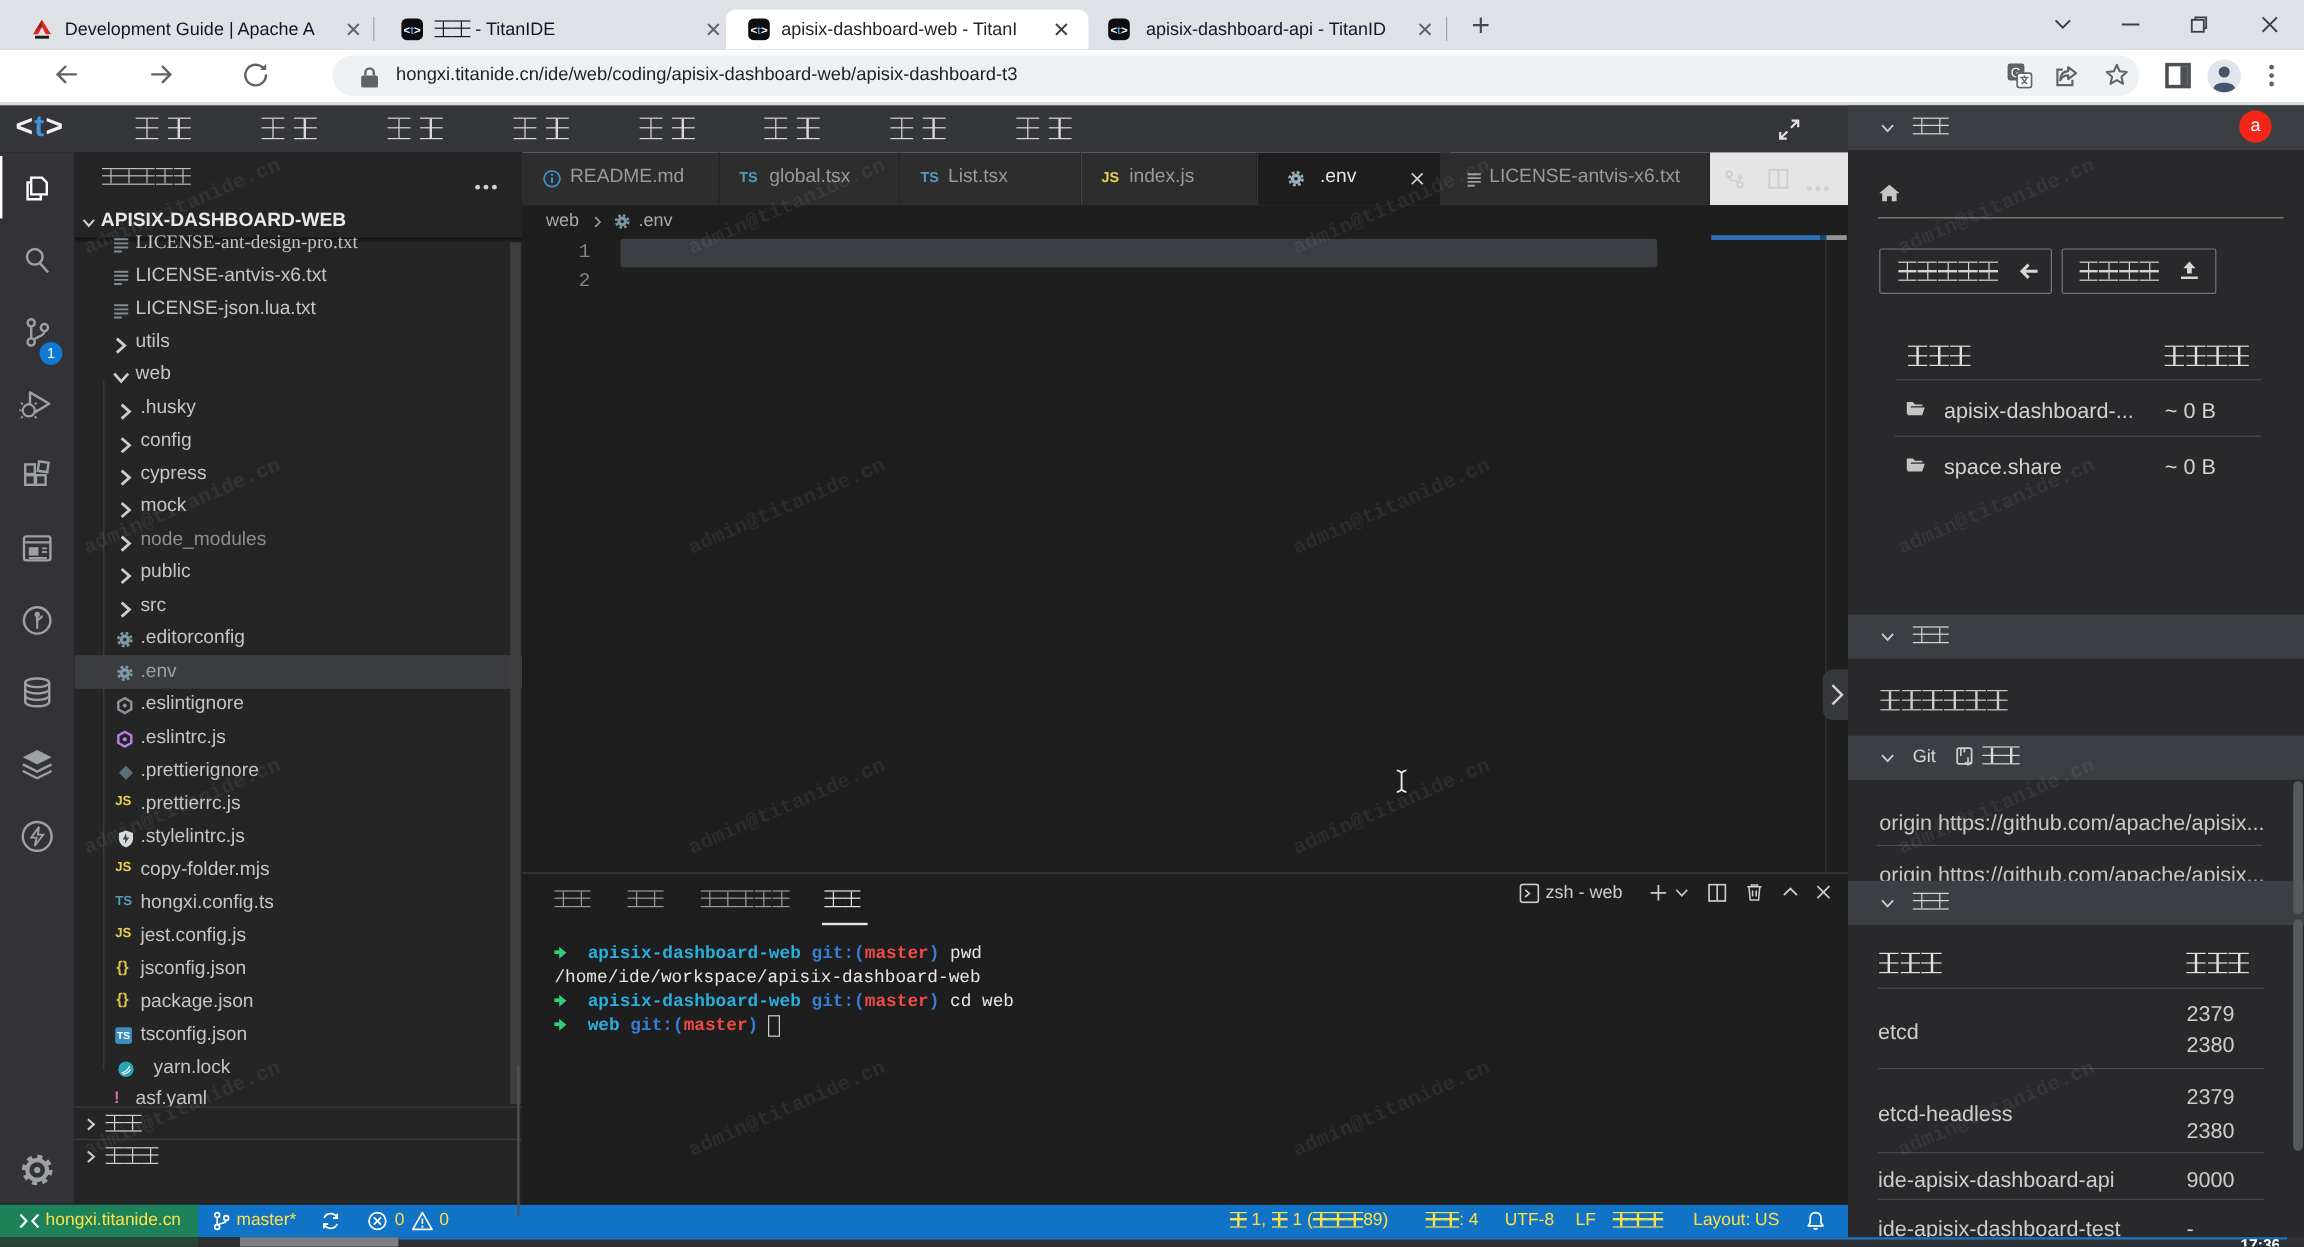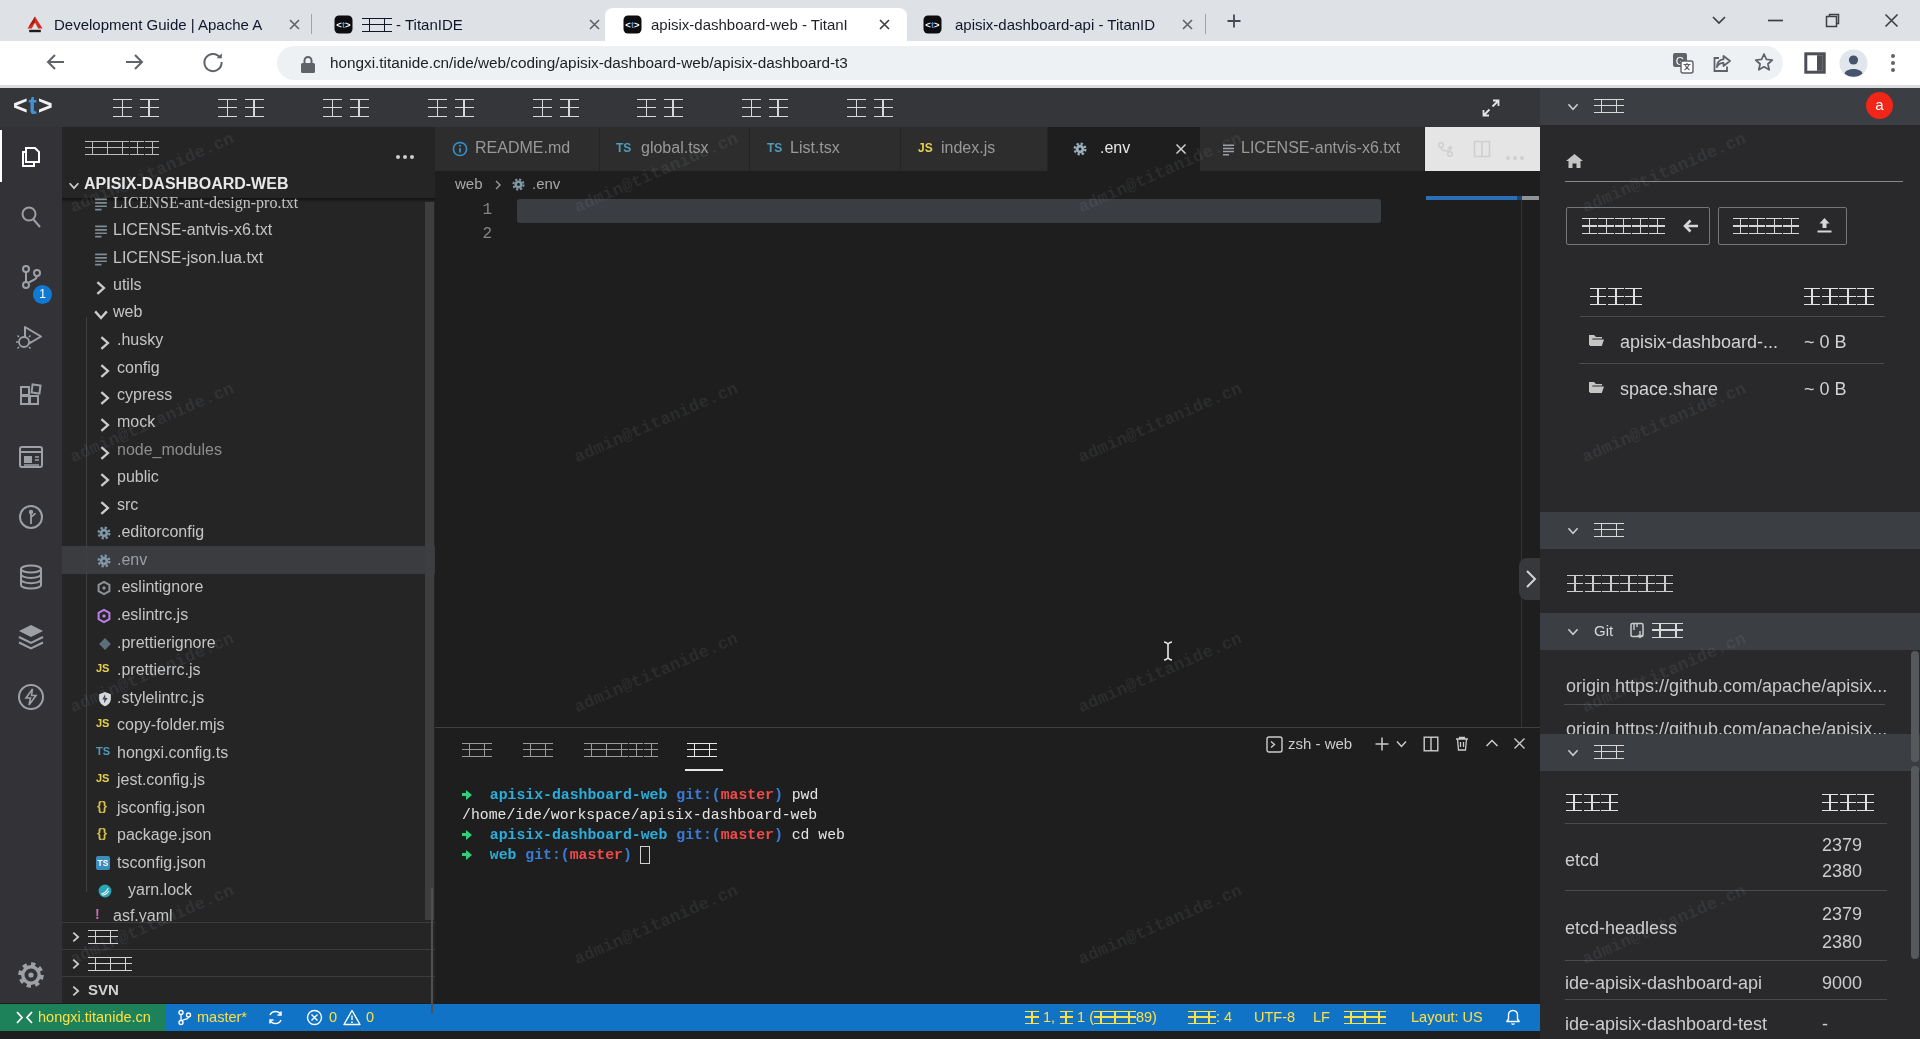--- a/index.html
+++ b/index.html
@@ -461,26 +461,20 @@
         <svg class="chev" style="left:8px;top:8px;" width="11" height="11" viewBox="0 0 11 11">
           <path d="M3 1.5 L7.5 5.5 L3 9.5" stroke="#cccccc" stroke-width="1.6" fill="none"></path>
         </svg>
         <span style="position:absolute;left:26px;top:5px;"><span class="c"></span><span class="c"></span></span>
       </div>
   <div class="shead" style="top:822px;">
         <svg class="chev" style="left:8px;top:8px;" width="11" height="11" viewBox="0 0 11 11">
           <path d="M3 1.5 L7.5 5.5 L3 9.5" stroke="#cccccc" stroke-width="1.6" fill="none"></path>
         </svg>
         <span style="position:absolute;left:26px;top:5px;"><span class="c"></span><span class="c"></span><span class="c"></span></span>
-      </div>
-  <div class="shead" style="top:849px;height:27px;">
-        <svg class="chev" style="left:8px;top:8px;" width="11" height="11" viewBox="0 0 11 11">
-          <path d="M3 1.5 L7.5 5.5 L3 9.5" stroke="#cccccc" stroke-width="1.6" fill="none"></path>
-        </svg>
-        <span style="position:absolute;left:26px;top:4px;">SVN</span>
       </div>
 
   <div class="abs" style="left:363px;top:75px;width:9px;height:718px;background:#3e3e41;"></div>
 </div>
 <div id="edtabs">
   <div class="etab" style="left:0;width:165px;">
         <svg class="abs" style="left:17px;top:14px;" width="16" height="16" viewBox="0 0 16 16">
           <circle cx="8" cy="8" r="6.6" fill="none" stroke="#3794d1" stroke-width="1.5"></circle>
           <path d="M8 7 V11.5" stroke="#3794d1" stroke-width="1.7"></path>
           <circle cx="8" cy="4.7" r="1" fill="#3794d1"></circle>
@@ -725,20 +719,28 @@
   <div class="abs" style="left:1254px;top:5px;">UTF-8</div>
   <div class="abs" style="left:1313px;top:5px;">LF</div>
   <div class="abs" style="left:1344px;top:5px;"><span class="c" style="font-size:14px;"></span><span class="c" style="font-size:14px;"></span><span class="c" style="font-size:14px;"></span></div>
   <div class="abs" style="left:1411px;top:5px;">Layout: US</div>
   <svg class="abs" style="left:1505px;top:5px;" width="16" height="17" viewBox="0 0 16 17">
         <path d="M8 1.5 C5 1.5 3.5 3.5 3.5 6 V10 L1.8 12.5 H14.2 L12.5 10 V6 C12.5 3.5 11 1.5 8 1.5 Z" fill="none" stroke="#fff" stroke-width="1.4" stroke-linejoin="round"></path>
         <path d="M6.5 14.5 C7 15.5 9 15.5 9.5 14.5" fill="none" stroke="#fff" stroke-width="1.4"></path>
       </svg>
 </div>
 <div class="abs" style="left:431px;top:888px;width:2px;height:125px;background:#505052;"></div>
+<div id="bstrip">
+  <div class="abs" style="left:0;top:0;width:165px;height:8px;background:#2c453a;"></div>
+  <div class="abs" style="left:332px;top:0;width:1574px;height:2px;background:#1b6fbe;"></div>
+  <div class="abs" style="left:200px;top:0;width:132px;height:8px;background:#7c7f83;"></div>
+  <div class="abs" style="left:1867px;top:0;width:32px;height:8px;overflow:hidden;">
+        <span style="position:absolute;left:0;top:-1px;color:#ffffff;font-weight:bold;font-size:13px;">17:36</span>
+      </div>
+</div>
 <div id="wms">
       <div class="wm" style="left:63px;top:159px;">admin@titanide.cn</div>
       <div class="wm" style="left:567px;top:159px;">admin@titanide.cn</div>
       <div class="wm" style="left:1071px;top:159px;">admin@titanide.cn</div>
       <div class="wm" style="left:1575px;top:159px;">admin@titanide.cn</div>
       <div class="wm" style="left:63px;top:409px;">admin@titanide.cn</div>
       <div class="wm" style="left:567px;top:409px;">admin@titanide.cn</div>
       <div class="wm" style="left:1071px;top:409px;">admin@titanide.cn</div>
       <div class="wm" style="left:1575px;top:409px;">admin@titanide.cn</div>
       <div class="wm" style="left:63px;top:659px;">admin@titanide.cn</div>

